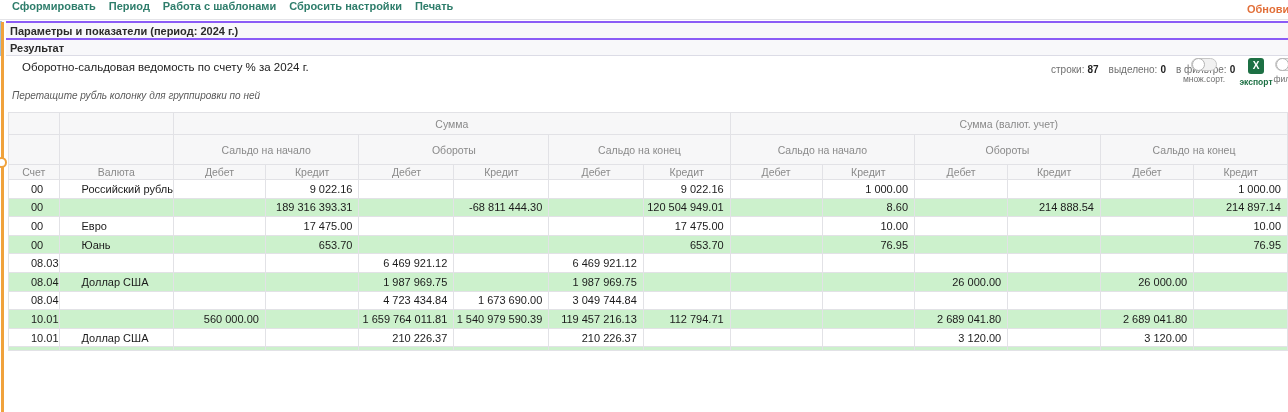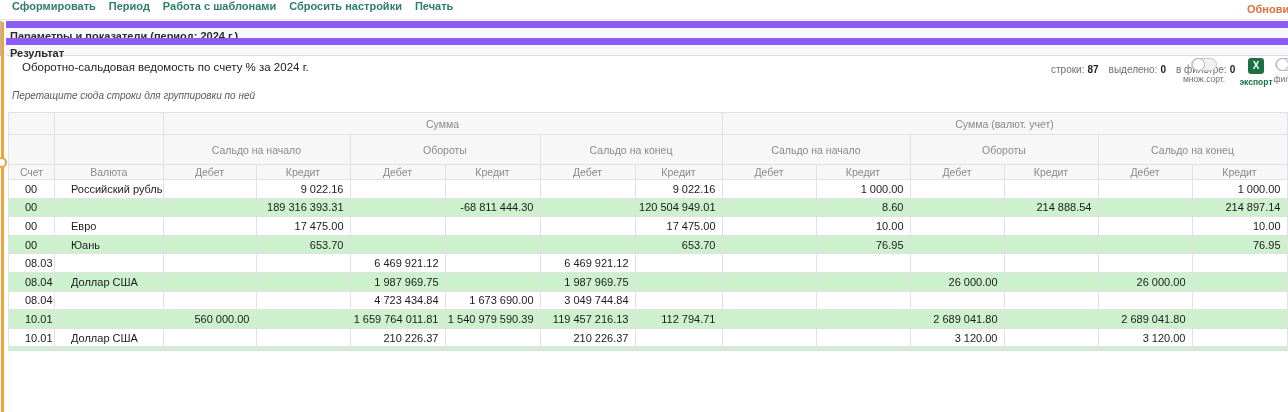--- a/index.html
+++ b/index.html
@@ -10,21 +10,21 @@
   }
   
   .menubar { position:absolute; left:0; top:0; width:1288px; height:20px;
     border-bottom:1px solid #e4e4e8; background:#fff; display:flex; align-items:flex-start; }
   .menubar .items { display:flex; gap:13px; padding-left:12px; }
   .menu-item { font-size:11px; font-weight:700; color:#2e7d6b; cursor:pointer; white-space:nowrap; }
   .refresh-link { position:absolute; left:1247px; top:3px; font-size:11px; font-weight:700;
     color:#e2703a; white-space:nowrap; }
   
   .secbar { position:absolute; left:6px; width:1282px; height:18px; background:#f8f8fa;
-    border-top:7px solid #8b5cf6; border-bottom:1px solid #dcdce6;
+    border-top:2px solid #8b5cf6; border-bottom:1px solid #dcdce6;
     font-size:11px; font-weight:700; color:#2b2b2b; line-height:17px; padding-left:4px; }
   #bar-params { top:21px; }
   #bar-result { top:38px; }
   .blue-edge { position:absolute; left:0; top:21px; width:2px; height:35px; background:#9fc0dc; }
   .accent-bar { position:absolute; left:1px; top:22px; width:3px; height:390px; background:#f0a23c; }
   .drag-handle { position:absolute; left:-4px; top:157px; width:11px; height:11px;
     border:2px solid #f0a23c; border-radius:50%; background:#fff; z-index:5; }
   
   .report-title { position:absolute; left:22px; top:61px; font-size:11.5px; font-weight:400; color:#222; }
   .stats { position:absolute; left:1051px; top:64px; display:flex; gap:10px; font-size:10px; white-space:nowrap; }
@@ -47,21 +47,21 @@
   .grid th, .grid td { border:1px solid #e2e2e6; overflow:hidden; white-space:nowrap; }
   .grid thead th, .grid thead td { background:#f7f7f8; color:#8a8a8a; font-weight:400;
     font-size:10.5px; text-align:center; }
   .grid tr.h-group { height:22px; }
   .grid tr.h-sub { height:30px; }
   .grid tr.h-leaf { height:15px; }
   .grid tbody tr { height:18.6px; background:#fff; }
   .grid tbody tr.green { background:#ccf1cc; }
   .grid tbody td { font-size:11px; color:#1b1b1b; }
   .grid tbody td.num { text-align:right; padding-right:6px; }
-  .grid tbody td.txt { text-align:left; padding-left:16px; }
+  .grid tbody td.txt { text-align:left; padding-left:22px; }
   .grid tbody tr.sliver { height:4px; }
 </style>
 </head>
 <body>
 
 <div id="screen">
 
   <div class="menubar">
     <div class="items">
       <span class="menu-item">Сформировать</span>
@@ -97,21 +97,21 @@
     <div class="export-btn">X</div>
     <div class="ctrl-label">экспорт</div>
   </div>
   <div class="ctrl" id="ctrl-filter">
     <div class="toggle">
         <div class="knob"></div>
       </div>
     <div class="ctrl-label">фильтр</div>
   </div>
 
-  <div class="group-hint">Перетащите сюда строки для группировки по ней</div>
+  <div class="group-hint">Перетащите рубль колонку для группировки по ней</div>
 
   <table class="grid">
     <colgroup>
       <col style="width:46px">
         <col style="width:104px">
       <col style="width:93px">
         <col style="width:94px">
         <col style="width:95px">
       <col style="width:95px">
         <col style="width:95px">

